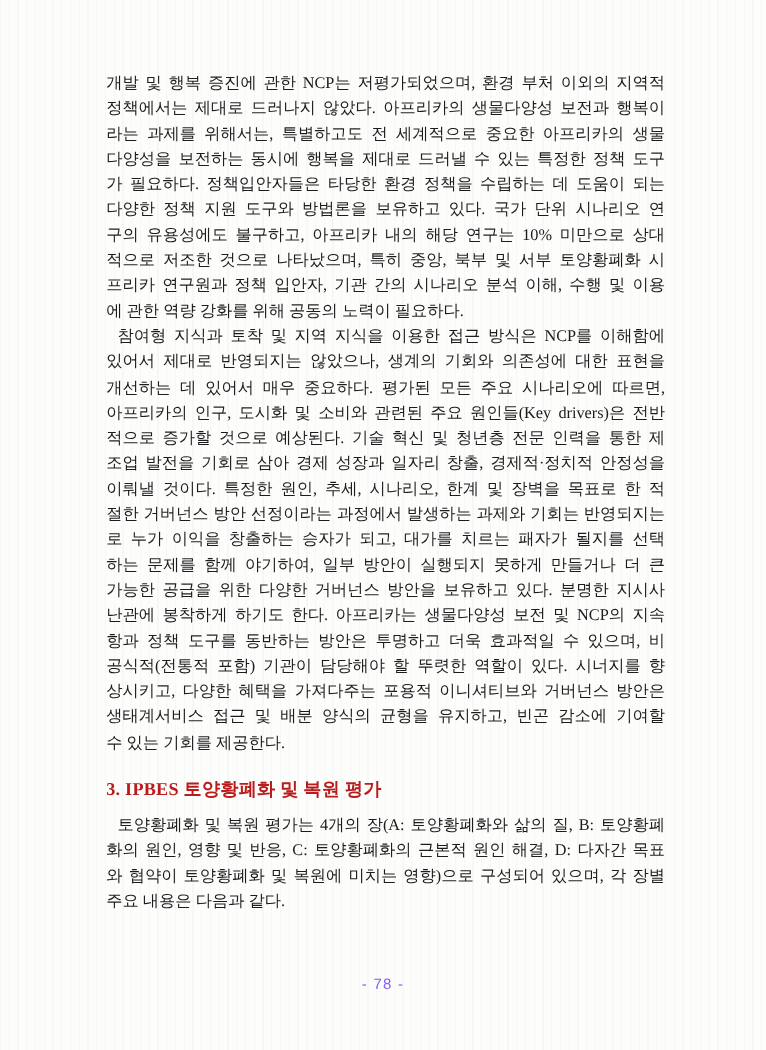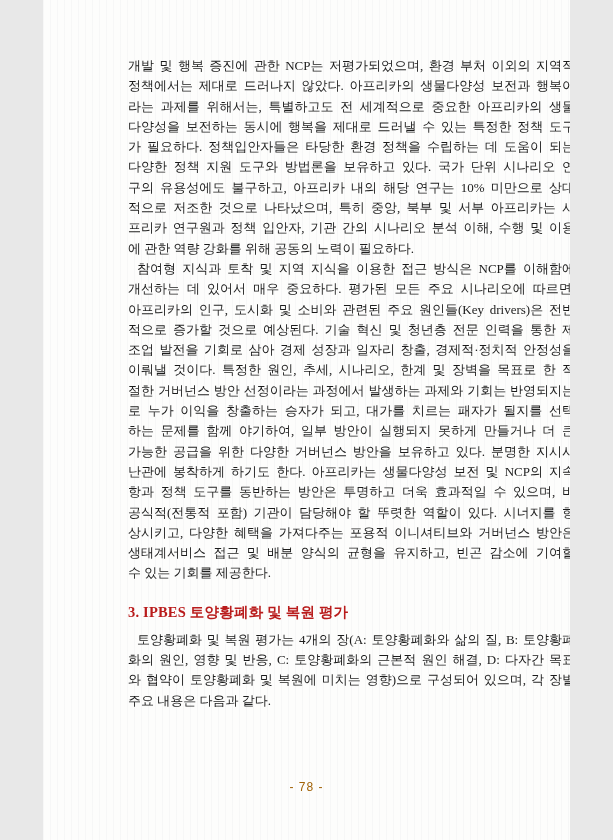--- a/index.html
+++ b/index.html
@@ -2,21 +2,21 @@
 <html><head>
 <meta charset="utf-8">
 <style>
   html, body {
     margin: 0;
     padding: 0;
     background: #e8e8e8;
   }
   .page {
     position: relative;
-    width: 527px;
+    width: 613px;
     height: 840px;
     margin: 0 auto;
     background: #fdfdfc;
     overflow: hidden;
     font-family: "Liberation Serif", "DejaVu Serif", serif;
     color: #1c1c1c;
   }
   
   .page::before {
     content: "";
@@ -65,43 +65,44 @@
     letter-spacing: 0.2px;
   }
   .footer {
     position: absolute;
     left: 0;
     right: 0;
     top: 780px;
     text-align: center;
     font-family: "Liberation Sans", "DejaVu Sans", sans-serif;
     font-size: 12px;
-    color: #a16207;
+    color: #8b5cf6;
     letter-spacing: 1px;
   }
 </style>
 </head>
 <body>
 
 <div class="page">
   <div class="content">
     <div class="paragraph">
         <div class="line">개발 및 행복 증진에 관한 NCP는 저평가되었으며, 환경 부처 이외의 지역적</div>
         <div class="line">정책에서는 제대로 드러나지 않았다. 아프리카의 생물다양성 보전과 행복이</div>
         <div class="line">라는 과제를 위해서는, 특별하고도 전 세계적으로 중요한 아프리카의 생물</div>
         <div class="line">다양성을 보전하는 동시에 행복을 제대로 드러낼 수 있는 특정한 정책 도구</div>
         <div class="line">가 필요하다. 정책입안자들은 타당한 환경 정책을 수립하는 데 도움이 되는</div>
         <div class="line">다양한 정책 지원 도구와 방법론을 보유하고 있다. 국가 단위 시나리오 연</div>
         <div class="line">구의 유용성에도 불구하고, 아프리카 내의 해당 연구는 10% 미만으로 상대</div>
-        <div class="line">적으로 저조한 것으로 나타났으며, 특히 중앙, 북부 및 서부 아프리카는 시</div>
+        <div class="line">적으로 저조한 것으로 나타났으며, 특히 중앙, 북부 및 서부 토양황폐화 시</div>
         <div class="line">프리카 연구원과 정책 입안자, 기관 간의 시나리오 분석 이해, 수행 및 이용</div>
         <div class="line last">에 관한 역량 강화를 위해 공동의 노력이 필요하다.</div>
       </div>
     <div class="paragraph">
         <div class="line indent">참여형 지식과 토착 및 지역 지식을 이용한 접근 방식은 NCP를 이해함에</div>
+        <div class="line">있어서 제대로 반영되지는 않았으나, 생계의 기회와 의존성에 대한 표현을</div>
         <div class="line">개선하는 데 있어서 매우 중요하다. 평가된 모든 주요 시나리오에 따르면,</div>
         <div class="line">아프리카의 인구, 도시화 및 소비와 관련된 주요 원인들(Key drivers)은 전반</div>
         <div class="line">적으로 증가할 것으로 예상된다. 기술 혁신 및 청년층 전문 인력을 통한 제</div>
         <div class="line">조업 발전을 기회로 삼아 경제 성장과 일자리 창출, 경제적·정치적 안정성을</div>
         <div class="line">이뤄낼 것이다. 특정한 원인, 추세, 시나리오, 한계 및 장벽을 목표로 한 적</div>
         <div class="line">절한 거버넌스 방안 선정이라는 과정에서 발생하는 과제와 기회는 반영되지는</div>
         <div class="line">로 누가 이익을 창출하는 승자가 되고, 대가를 치르는 패자가 될지를 선택</div>
         <div class="line">하는 문제를 함께 야기하여, 일부 방안이 실행되지 못하게 만들거나 더 큰</div>
         <div class="line">가능한 공급을 위한 다양한 거버넌스 방안을 보유하고 있다. 분명한 지시사</div>
         <div class="line">난관에 봉착하게 하기도 한다. 아프리카는 생물다양성 보전 및 NCP의 지속</div>

